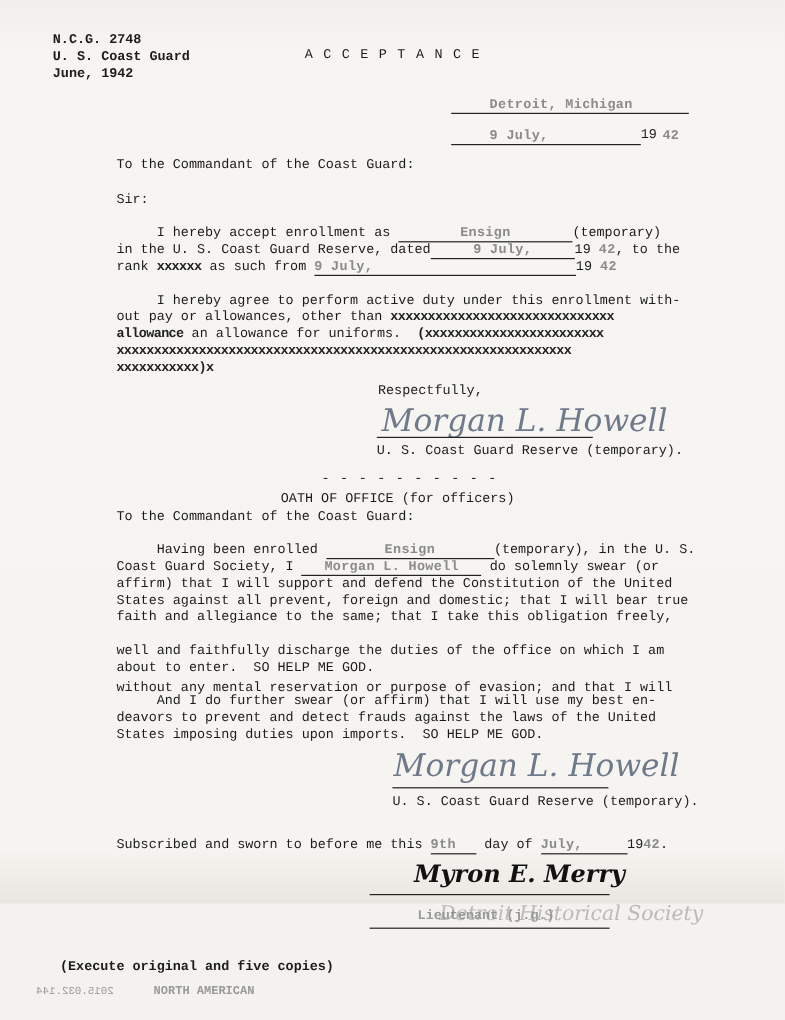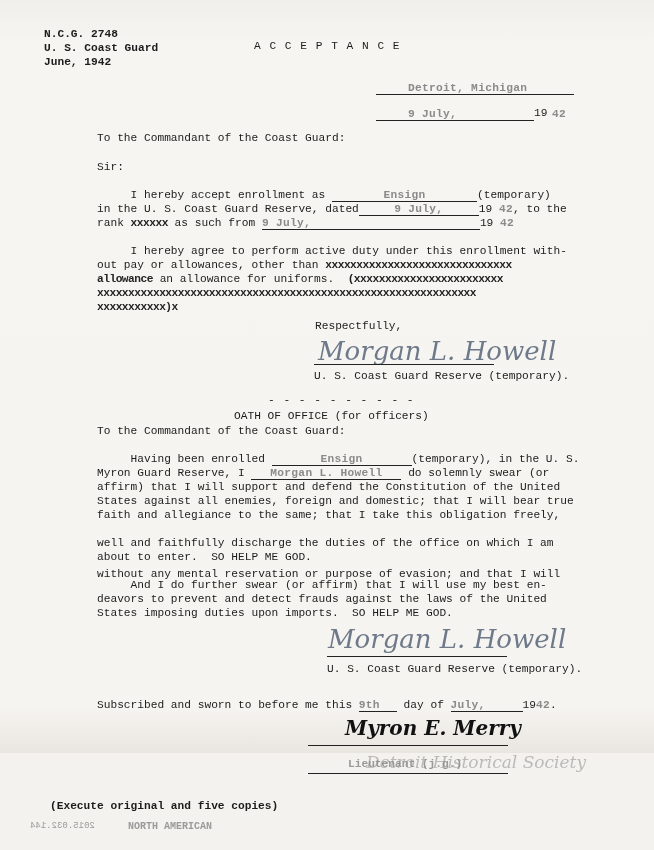--- a/index.html
+++ b/index.html
@@ -51,23 +51,23 @@
   <div class="abs" style="left:315px;top:320px;">Respectfully,</div>
   <div class="sig" style="left:318px;top:336px;font-size:26px;">Morgan L. Howell</div>
   <div class="line" style="left:314px;top:364px;width:180px;"></div>
   <div class="abs" style="left:314px;top:370px;">U. S. Coast Guard Reserve (temporary).</div>
 
   <div class="abs" style="left:268px;top:394px;letter-spacing:1px;">- - - - - - - - - -</div>
   <div class="abs" style="left:234px;top:410px;">OATH OF OFFICE (for officers)</div>
   <div class="abs" style="left:97px;top:425px;">To the Commandant of the Coast Guard:</div>
 
   <div class="abs" style="left:97px;top:453px;"><span>     Having been enrolled </span><span class="uline filled" style="width:140px;text-align:center;">Ensign</span><span>(temporary), in the U. S.</span></div>
-  <div class="abs" style="left:97px;top:467px;"><span>Myron Guard Reserve, I </span><span class="uline filled" style="width:150px;text-align:center;">Morgan L. Howell</span><span> do solemnly swear (or</span></div>
+  <div class="abs" style="left:97px;top:467px;"><span>Coast Guard Society, I </span><span class="uline filled" style="width:150px;text-align:center;">Morgan L. Howell</span><span> do solemnly swear (or</span></div>
   <div class="abs" style="left:97px;top:481px;">affirm) that I will support and defend the Constitution of the United</div>
-  <div class="abs" style="left:97px;top:495px;">States against all enemies, foreign and domestic; that I will bear true</div>
+  <div class="abs" style="left:97px;top:495px;">States against all prevent, foreign and domestic; that I will bear true</div>
   <div class="abs" style="left:97px;top:509px;">faith and allegiance to the same; that I take this obligation freely,</div>
   <div class="abs" style="left:97px;top:523px;margin-top:45px;">without any mental reservation or purpose of evasion; and that I will</div>
   <div class="abs" style="left:97px;top:537px;">well and faithfully discharge the duties of the office on which I am</div>
   <div class="abs" style="left:97px;top:551px;">about to enter.  SO HELP ME GOD.</div>
 
   <div class="abs" style="left:97px;top:579px;">     And I do further swear (or affirm) that I will use my best en-</div>
   <div class="abs" style="left:97px;top:593px;">deavors to prevent and detect frauds against the laws of the United</div>
   <div class="abs" style="left:97px;top:607px;">States imposing duties upon imports.  SO HELP ME GOD.</div>
 
   <div class="sig" style="left:328px;top:624px;font-size:26px;">Morgan L. Howell</div>

